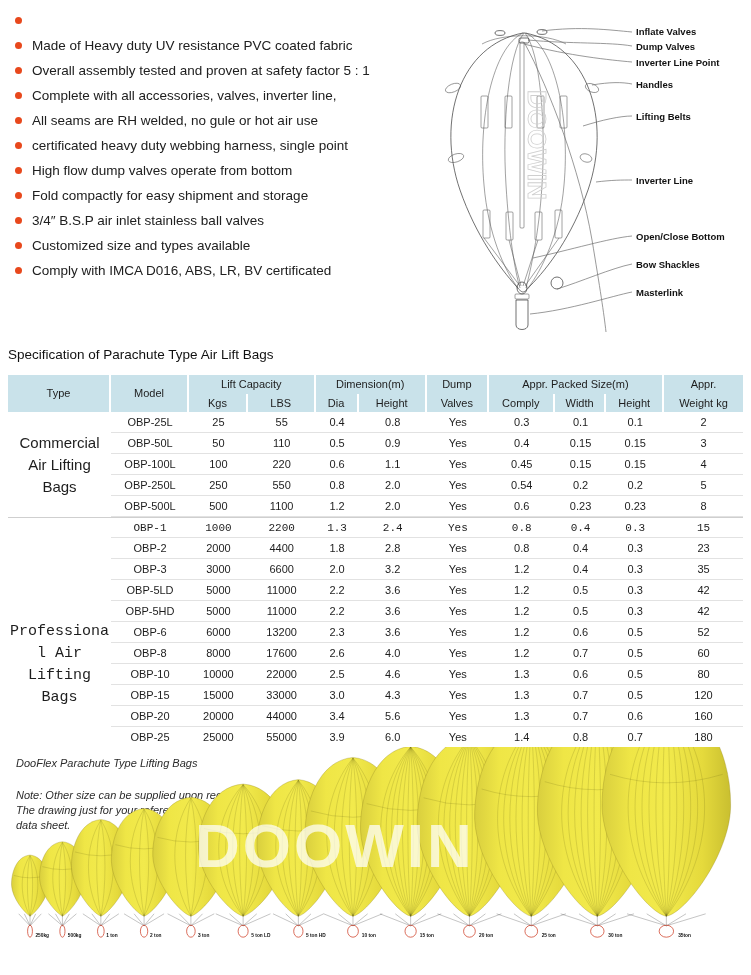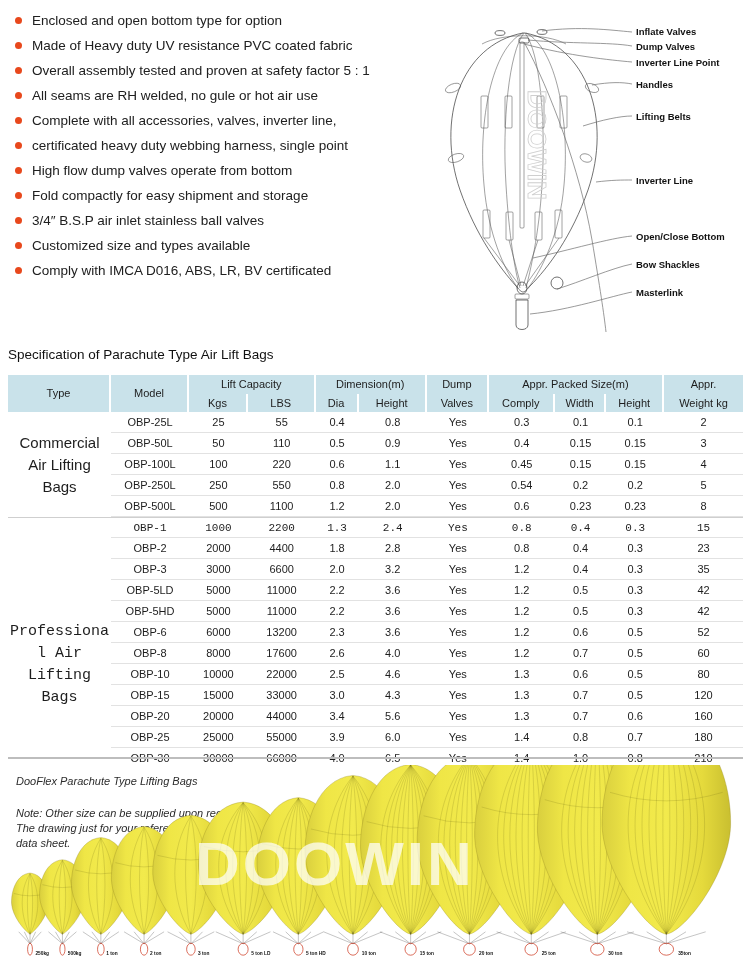--- a/index.html
+++ b/index.html
@@ -122,21 +122,21 @@
   #table-bottom-rule {
     position: absolute;
     left: 8px; top: 757px;
     width: 735px; height: 2px;
     background: #bdbdbd;
   }
 
   
   #bottom-panel {
     position: absolute;
-    left: 0; top: 765px;
+    left: 0; top: 747px;
     width: 751px; height: 210px;
     background: #ffffff;
   }
   .note-text {
     position: absolute;
     left: 16px;
     font-style: italic;
     font-size: 11px;
     color: #2b2b2b;
     font-family: "Liberation Sans", sans-serif;
@@ -165,25 +165,25 @@
     font-size: 62px; font-weight: bold;
     fill: #ffffff; opacity: .72;
     letter-spacing: 3px;
   }
 </style>
 </head>
 <body>
 
 <div id="features-section">
   <ul id="features-list">
-      <li><span class="dot" style="background: rgb(232, 72, 28);"></span><span>Enclosed and open bottom type for option</span></li>
+      <li><span class="dot" style="background: rgb(232, 72, 28);"></span></li>
       <li><span class="dot" style="background: rgb(232, 72, 28);"></span><span>Made of Heavy duty UV resistance PVC coated fabric</span></li>
       <li><span class="dot" style="background: rgb(232, 72, 28);"></span><span>Overall assembly tested and proven at safety factor 5 : 1</span></li>
+      <li><span class="dot" style="background: rgb(232, 72, 28);"></span><span>Complete with all accessories, valves, inverter line,</span></li>
       <li><span class="dot" style="background: rgb(232, 72, 28);"></span><span>All seams are RH welded, no gule or hot air use</span></li>
-      <li><span class="dot" style="background: rgb(232, 72, 28);"></span><span>Complete with all accessories, valves, inverter line,</span></li>
       <li><span class="dot" style="background: rgb(232, 72, 28);"></span><span>certificated heavy duty webbing harness, single point</span></li>
       <li><span class="dot" style="background: rgb(232, 72, 28);"></span><span>High flow dump valves operate from bottom</span></li>
       <li><span class="dot" style="background: rgb(232, 72, 28);"></span><span>Fold compactly for easy shipment and storage</span></li>
       <li><span class="dot" style="background: rgb(232, 72, 28);"></span><span>3/4″ B.S.P air inlet stainless ball valves</span></li>
       <li><span class="dot" style="background: rgb(232, 72, 28);"></span><span>Customized size and types available</span></li>
       <li><span class="dot" style="background: rgb(232, 72, 28);"></span><span>Comply with IMCA D016, ABS, LR, BV certificated</span></li>
     </ul>
 </div>
 
 <div id="diagram-section">

